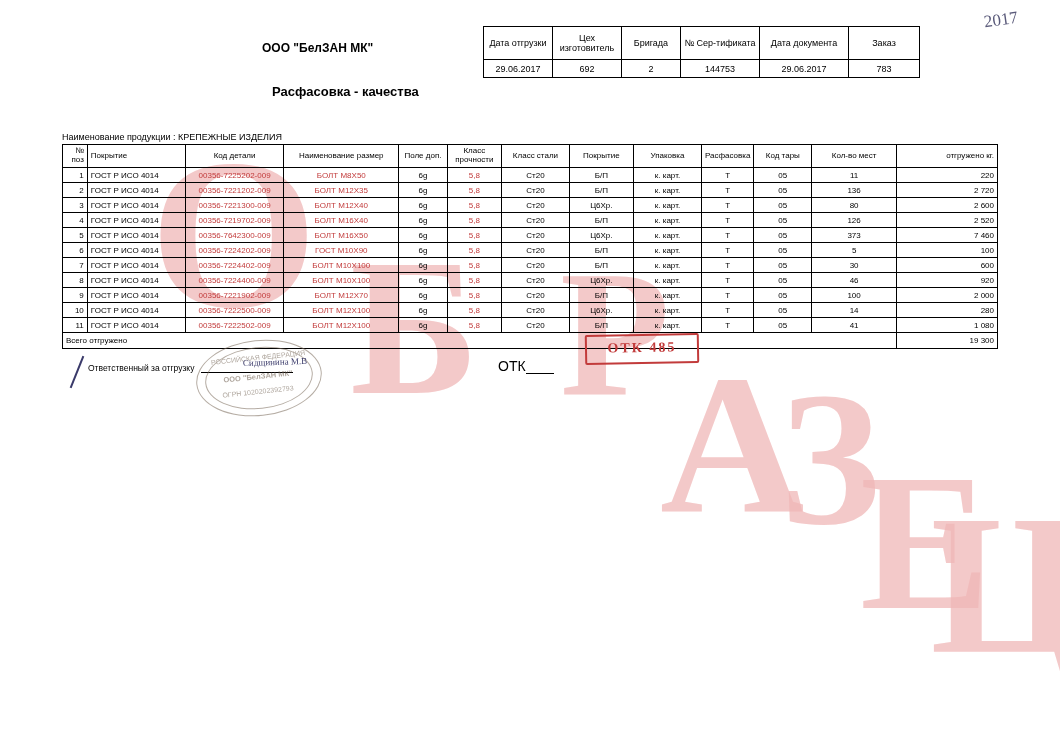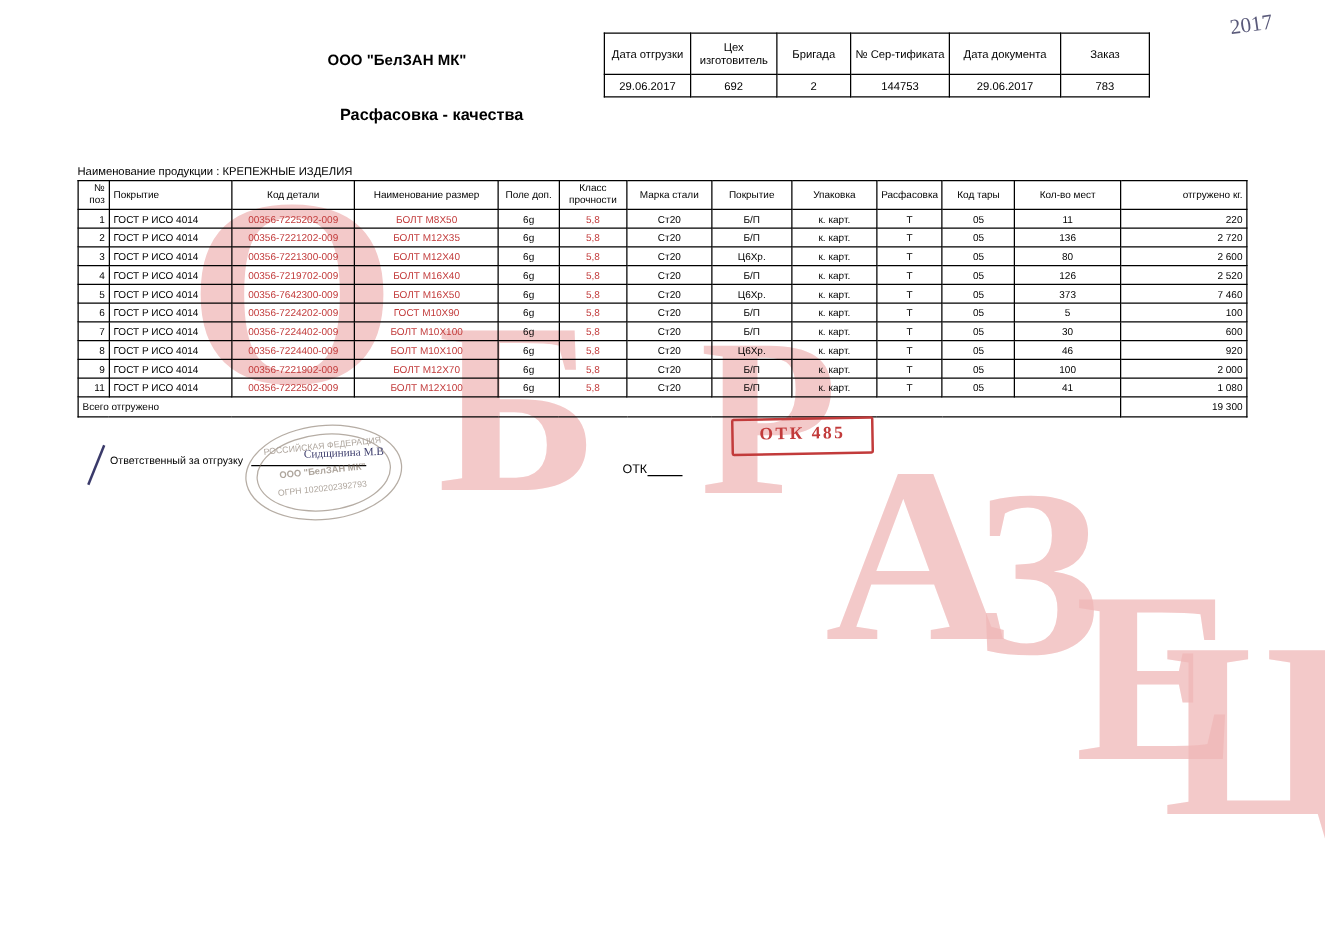--- a/index.html
+++ b/index.html
@@ -206,23 +206,22 @@
     height: 34px;
     background: #3a3a6a;
     transform: rotate(22deg);
     z-index: 9;
   }
 
   #otk-line {
     position: absolute;
     left: 498px;
     top: 358px;
-    font-size: 10px;
+    font-size: 14px;
     z-index: 7;
-    margin-top: 12px;
   }
   #otk-line .otk-underline {
     display: inline-block;
     border-bottom: 1px solid #000;
     width: 28px;
     height: 10px;
     vertical-align: bottom;
   }
 
   
@@ -352,21 +351,21 @@
 
 <table id="main-table">
   <thead>
     <tr>
       <th class="col-num">№ поз</th>
       <th class="col-std">Покрытие</th>
       <th class="col-code">Код детали</th>
       <th class="col-name">Наименование размер</th>
       <th class="col-field">Поле доп.</th>
       <th class="col-class">Класс прочности</th>
-      <th class="col-steel">Марка стали</th>
+      <th class="col-steel">Класс стали</th>
       <th class="col-cover">Покрытие</th>
       <th class="col-pack">Упаковка</th>
       <th class="col-rasf">Расфасовка</th>
       <th class="col-tara">Код тары</th>
       <th class="col-places">Кол-во мест</th>
       <th class="col-weight">отгружено кг.</th>
     </tr>
   </thead>
   <tbody id="main-tbody">
       <tr>
@@ -498,20 +497,35 @@
         <td class="col-class code-red">5,8</td>
         <td class="col-steel">Ст20</td>
         <td class="col-cover">Б/П</td>
         <td class="col-pack">к. карт.</td>
         <td class="col-rasf">Т</td>
         <td class="col-tara">05</td>
         <td class="col-places">100</td>
         <td class="col-weight">2 000</td>
       </tr>
       <tr>
+        <td class="col-num">10</td>
+        <td class="col-std">ГОСТ Р ИСО 4014</td>
+        <td class="col-code code-red">00356-7222500-009</td>
+        <td class="col-name code-red">БОЛТ М12Х100</td>
+        <td class="col-field">6g</td>
+        <td class="col-class code-red">5,8</td>
+        <td class="col-steel">Ст20</td>
+        <td class="col-cover">Ц6Хр.</td>
+        <td class="col-pack">к. карт.</td>
+        <td class="col-rasf">Т</td>
+        <td class="col-tara">05</td>
+        <td class="col-places">14</td>
+        <td class="col-weight">280</td>
+      </tr>
+      <tr>
         <td class="col-num">11</td>
         <td class="col-std">ГОСТ Р ИСО 4014</td>
         <td class="col-code code-red">00356-7222502-009</td>
         <td class="col-name code-red">БОЛТ М12Х100</td>
         <td class="col-field">6g</td>
         <td class="col-class code-red">5,8</td>
         <td class="col-steel">Ст20</td>
         <td class="col-cover">Б/П</td>
         <td class="col-pack">к. карт.</td>
         <td class="col-rasf">Т</td>

